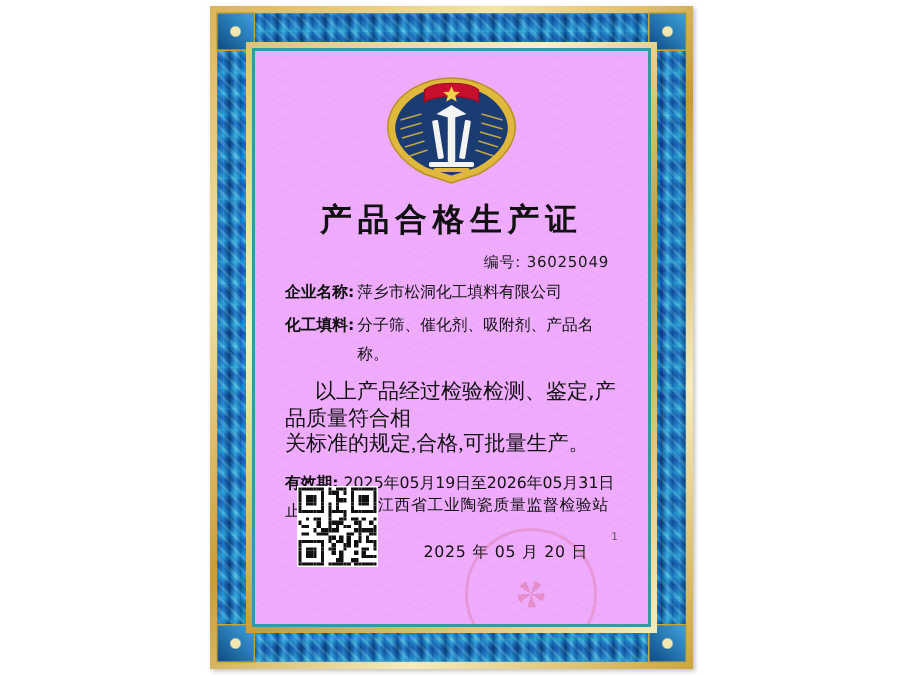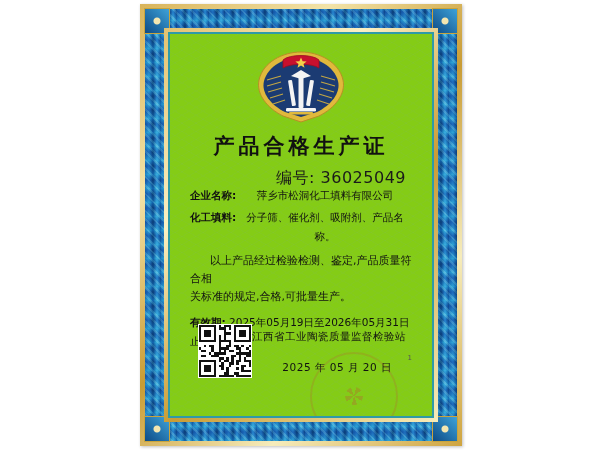--- a/index.html
+++ b/index.html
@@ -78,21 +78,21 @@
   .rim-teal {
     position: absolute;
     inset: 28px;
     background: #2f9aa8;
   }
 
   
   .paper {
     position: absolute;
     inset: 30px;
-    background: #84cc16;
+    background: #f0abfc;
     overflow: hidden;
   }
 
   
   .paper::before {
     content: "";
     position: absolute;
     inset: 0;
     background:
       repeating-linear-gradient(30deg, rgba(120,160,200,0.05) 0 1px, transparent 1px 7px),
@@ -137,60 +137,60 @@
     font-size: 21px;
     font-weight: bold;
     letter-spacing: 4px;
     color: #111111;
   }
 
   .cert-no {
     position: absolute;
     right: 26px;
     top: 134px;
-    font-size: 16px;
+    font-size: 10px;
     color: #1a1a1a;
     letter-spacing: 0.5px;
   }
 
   .rows {
     position: absolute;
     left: 20px;
     right: 20px;
     top: 152px;
     font-size: 10.5px;
     color: #111111;
     line-height: 19px;
   }
   .row {
     display: flex;
     align-items: baseline;
     margin-bottom: 3px;
-    text-align: center;
   }
   .row .lbl {
     font-weight: bold;
     white-space: nowrap;
   }
   .row .val {
     flex: 1;
     margin-left: 2px;
     border-bottom: 0px solid transparent;
   }
 
   .para {
     margin-top: 6px;
     line-height: 18px;
     text-indent: 20px;
-    font-size: 11px;
+    font-size: 14px;
     color: #111111;
   }
   .para .second {
     display: block;
     text-indent: 0;
+    font-family: Liberation Serif, serif;
   }
 
   .validity {
     margin-top: 7px;
     font-size: 10.5px;
   }
   .validity .lbl { font-weight: bold; margin-top: 40px; }
 
   
   .qr {

